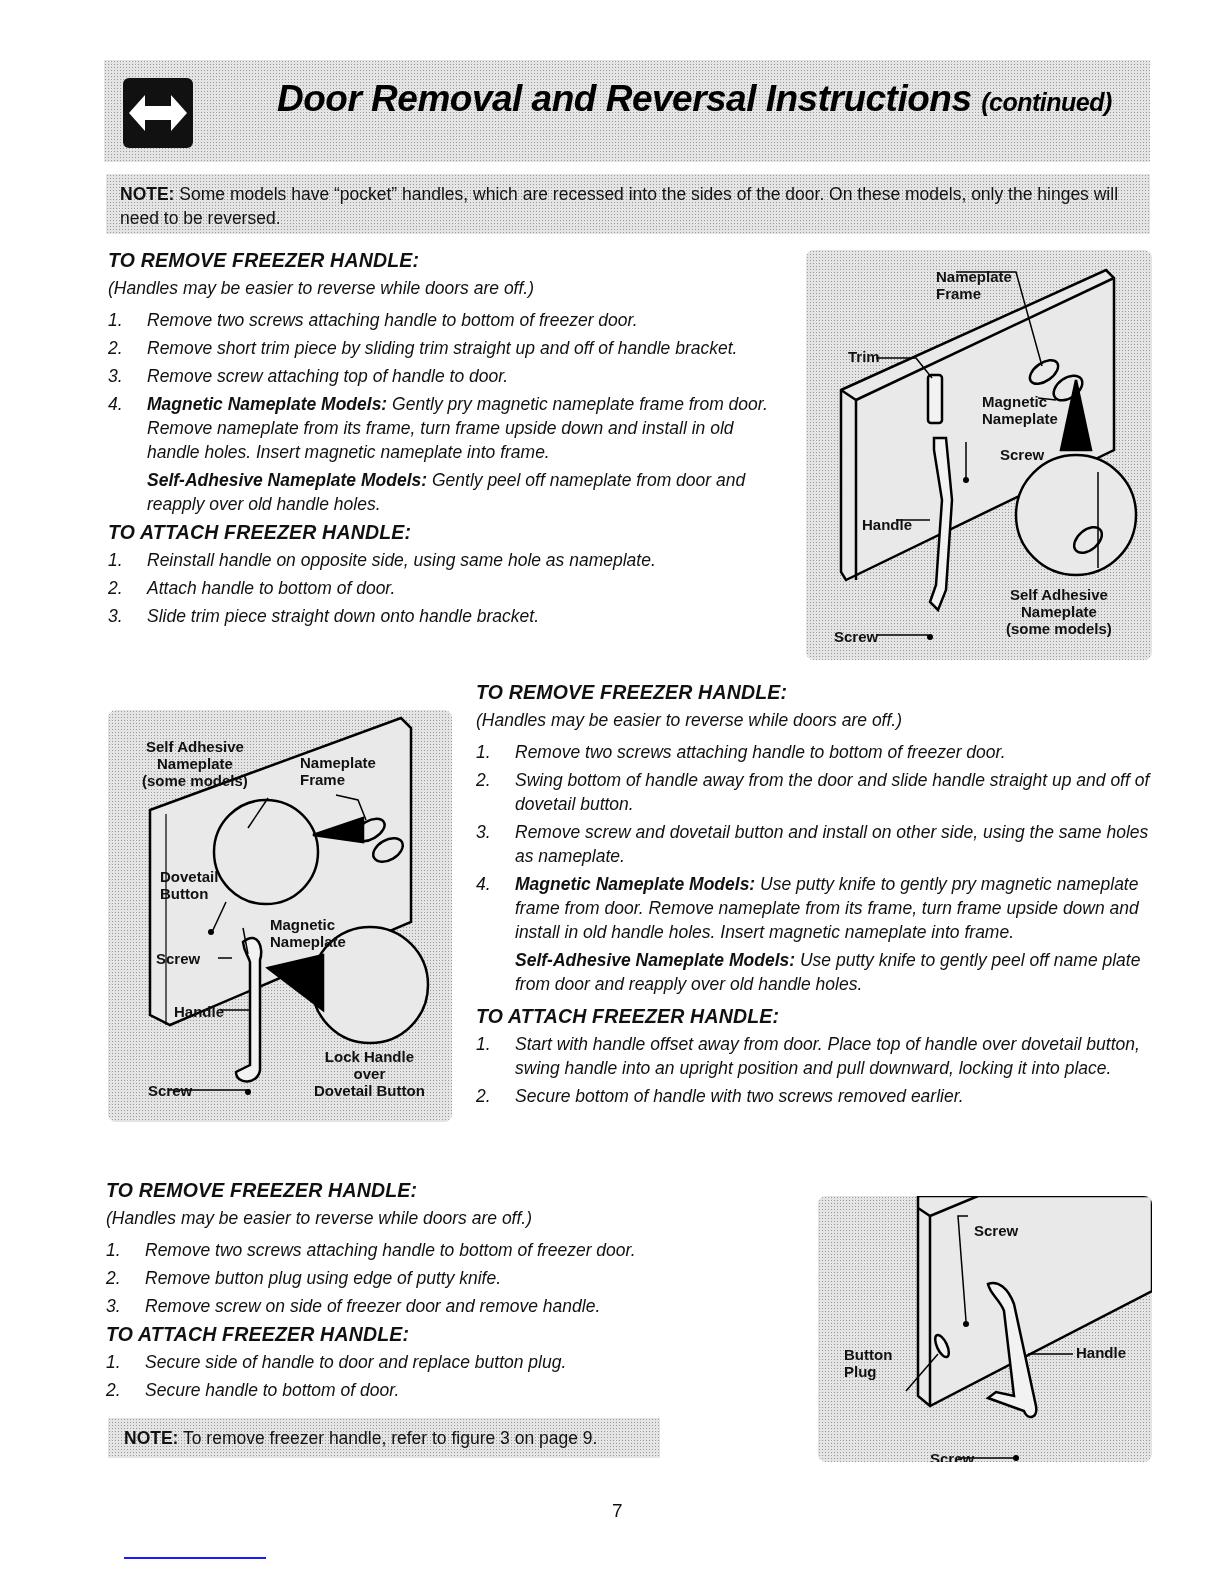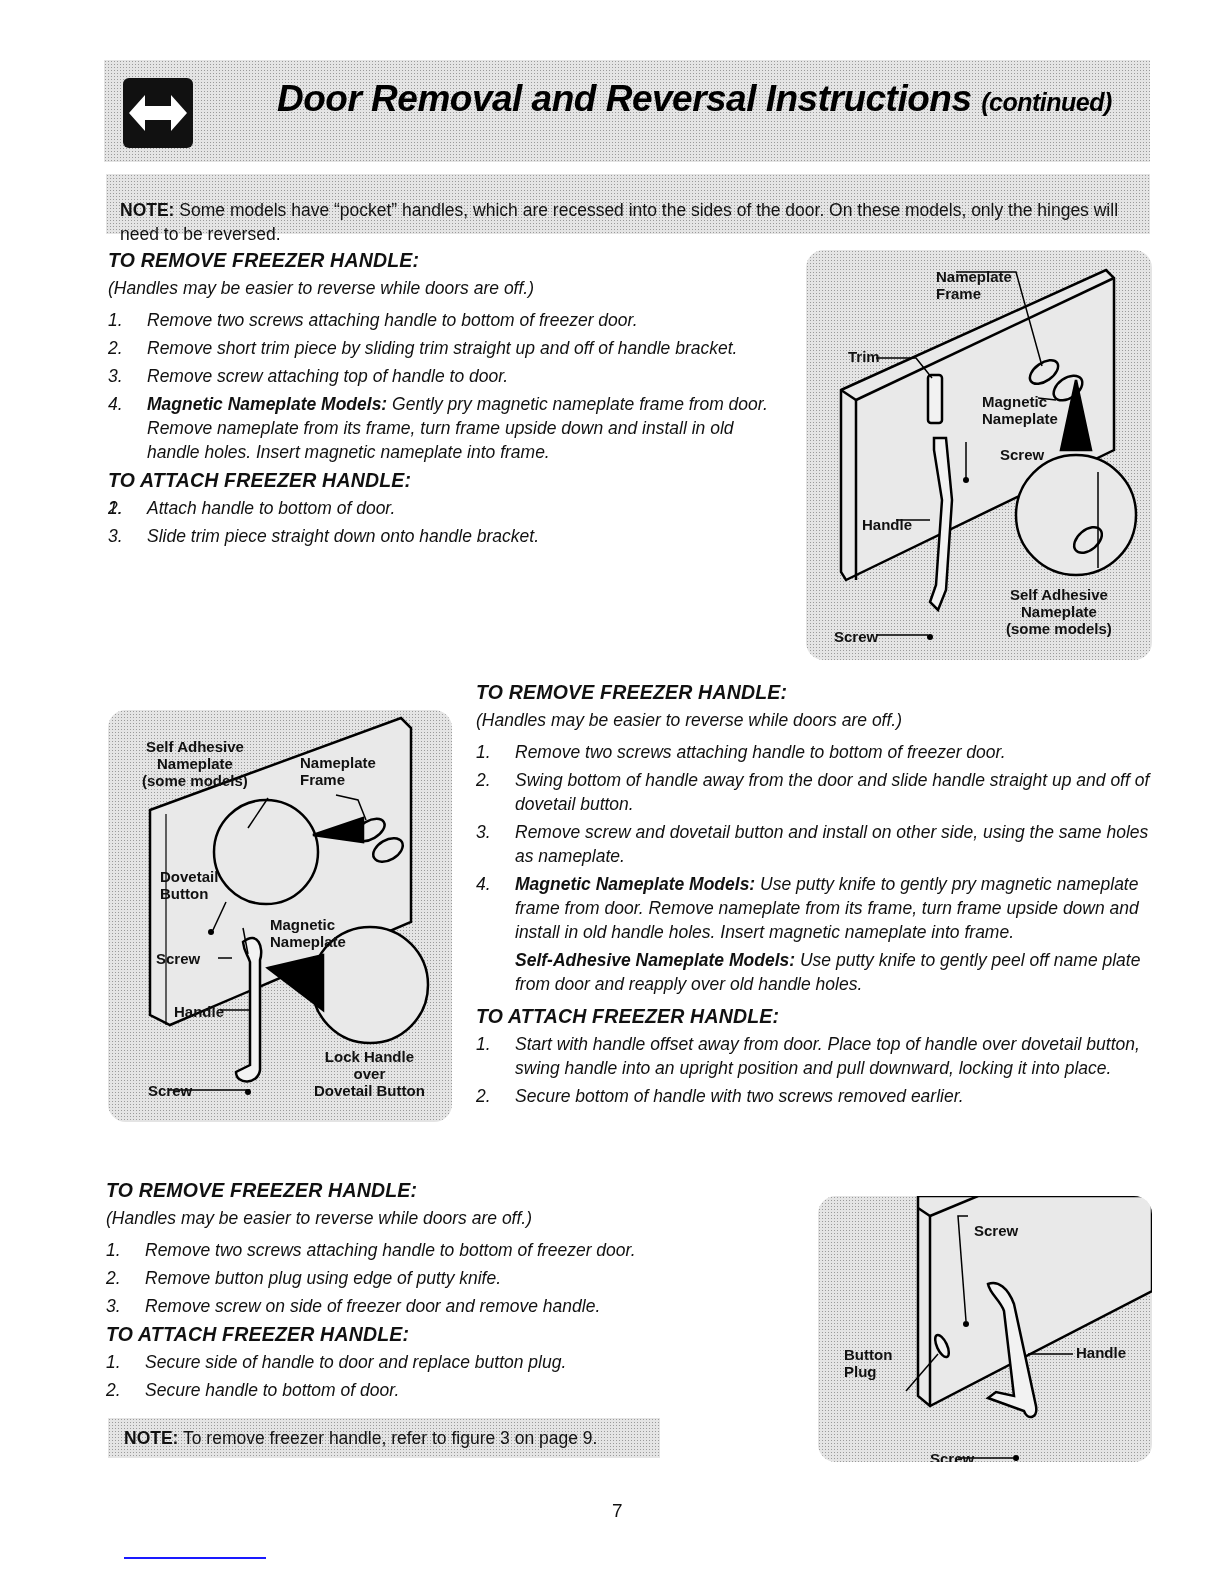--- a/index.html
+++ b/index.html
@@ -10,32 +10,32 @@
     background-image: radial-gradient(#9a9a9a 0.7px, transparent 0.9px);
     background-size: 3px 3px;
   }
   .abs { position: absolute; }
   
   #title-bar { left: 104px; top: 60px; width: 1046px; height: 102px; }
   #title-icon { left: 123px; top: 78px; width: 70px; height: 70px; background: #111; border-radius: 6px; }
   #title-text { left: 233px; top: 78px; font-size: 37px; font-weight: bold; font-style: italic; letter-spacing: -0.5px; color: #000; white-space: nowrap; margin-left: 44px; }
   #title-text .cont { font-size: 25px; font-weight: bold; font-style: italic; }
   
-  #note-top { left: 106px; top: 174px; width: 1044px; height: 60px; font-size: 17.5px; line-height: 24px; padding: 24px 10px 0 14px; box-sizing: border-box; }
+  #note-top { left: 106px; top: 174px; width: 1044px; height: 60px; font-size: 17.5px; line-height: 24px; padding: 8px 10px 0 14px; box-sizing: border-box; }
   .b { font-weight: bold; }
   
   .sec { position: absolute; font-size: 17.5px; line-height: 24px; font-style: italic; }
   .sec h2 { margin: 0 0 4px 0; font-size: 19.5px; font-weight: bold; letter-spacing: 0.2px; }
   .sec .paren { margin: 0 0 8px 0; }
   .sec ol { list-style: none; margin: 0; padding: 0; }
   .sec li { position: relative; padding-left: 39px; margin-bottom: 4px; }
   .sec li .num { position: absolute; left: 0; top: 0; }
   .sec .sub { padding-left: 39px; margin: 4px 0 4px 0; }
   
-  .fig { position: absolute; border-radius: 18px; overflow: hidden; }
+  .fig { position: absolute; border-radius: 8px; overflow: hidden; }
   .fig svg { position: absolute; left: 0; top: 0; }
   .lbl { position: absolute; font-size: 15px; font-weight: bold; line-height: 17px; color: #111; text-align: left; white-space: nowrap; }
   .lbl.c { text-align: center; }
   #note-bottom { left: 108px; top: 1418px; width: 552px; height: 40px; font-size: 17.5px; line-height: 40px; padding-left: 16px; box-sizing: border-box; }
   #page-number { left: 612px; top: 1500px; font-size: 19px; }
   #footer-line { left: 124px; top: 1557px; width: 142px; height: 2px; background: #1a1aff; }
 </style>
 </head>
 <body>
 
@@ -51,23 +51,24 @@
 
 <div class="sec" style="left:108px; top:248px; width:680px;">
   <h2>TO REMOVE FREEZER HANDLE:</h2>
   <div class="paren">(Handles may be easier to reverse while doors are off.)</div>
   <ol>
     <li><span class="num">1.</span><span>Remove two screws attaching handle to bottom of freezer door.</span></li>
     <li><span class="num">2.</span><span>Remove short trim piece by sliding trim straight up and off of handle bracket.</span></li>
     <li><span class="num">3.</span><span>Remove screw attaching top of handle to door.</span></li>
     <li><span class="num">4.</span><span class="b">Magnetic Nameplate Models:</span><span> Gently pry magnetic nameplate frame from door. Remove nameplate from its frame, turn frame upside down and install in old handle holes. Insert magnetic nameplate into frame.</span></li>
   </ol>
+  <div class="sub"><span class="b">Self-Adhesive Nameplate Models:</span><span> Gently peel off nameplate from door and reapply over old handle holes.</span></div>
   <h2>TO ATTACH FREEZER HANDLE:</h2>
   <ol>
-    <li><span class="num">1.</span></li>
+    <li><span class="num">1.</span><span>Reinstall handle on opposite side, using same hole as nameplate.</span></li>
     <li><span class="num">2.</span><span>Attach handle to bottom of door.</span></li>
     <li><span class="num">3.</span><span>Slide trim piece straight down onto handle bracket.</span></li>
   </ol>
 </div>
 
 <div class="fig dots" style="left:806px; top:250px; width:346px; height:410px;">
   <svg width="346" height="410">
     <g fill="none" stroke="#000" stroke-width="2.5">
       <polygon points="35,140 300,20 308,28 308,200 40,330 35,322" fill="#e9e9e9"></polygon>
       <line x1="35" y1="140" x2="50" y2="150"></line>

